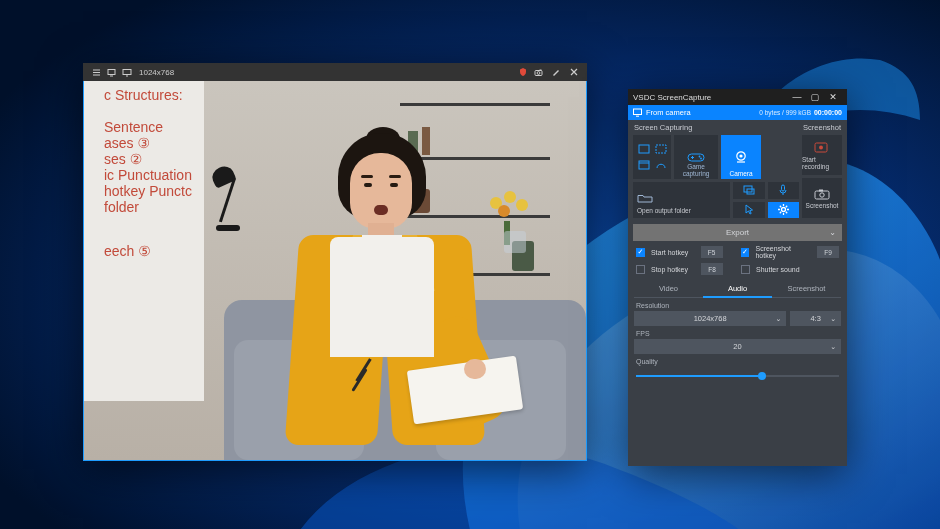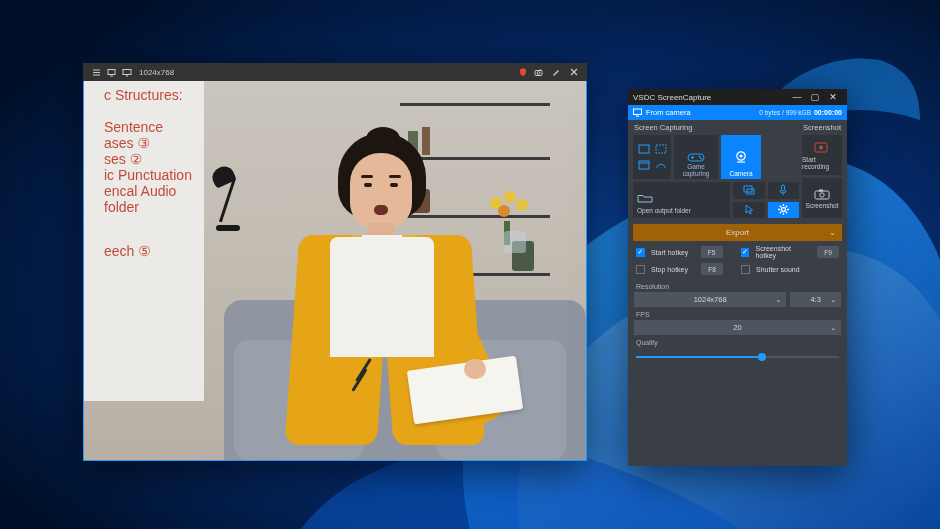--- a/index.html
+++ b/index.html
@@ -69,21 +69,21 @@
   .mode-box .lbl{position:absolute;bottom:2px;left:0;right:0;text-align:center}
   .mode-iconpair{width:38px;display:flex;flex-wrap:wrap;align-content:center;justify-content:center;gap:3px}
   .mini-ico{width:14px;height:13px;display:flex;align-items:center;justify-content:center;color:#1e9cff}
   .folder-row{height:36px;display:flex;gap:3px}
   .open-folder{flex:1.35;background:#2e333a;display:flex;flex-direction:column;justify-content:flex-end;padding:4px;color:#c8cbd1;font-size:6.5px}
   .grid4{flex:1;display:grid;grid-template-columns:1fr 1fr;grid-template-rows:1fr 1fr;gap:3px}
   .grid4>div{background:#2e333a;display:flex;align-items:center;justify-content:center;color:#1e9cff}
   .grid4 .gear{background:#0a84ff;color:#fff}
   .sshot-col{width:40px;display:flex;flex-direction:column;gap:3px}
   .sshot-col>div{flex:1;background:#2e333a;display:flex;flex-direction:column;align-items:center;justify-content:center;font-size:6.5px;color:#c8cbd1}
-  .export{margin:6px 5px 0;height:17px;background:#a16207;display:flex;align-items:center;justify-content:center;font-size:8px;color:#d4d6da;position:relative}
+  .export{margin:6px 5px 0;height:17px;background:#737373;display:flex;align-items:center;justify-content:center;font-size:8px;color:#d4d6da;position:relative}
   .export .chev{position:absolute;right:6px}
   .hot-row{display:flex;padding:4px 8px;gap:6px;align-items:center;font-size:7px}
   .cb{width:9px;height:9px;border:1px solid #6b7280;display:inline-flex;align-items:center;justify-content:center;font-size:7px}
   .cb.on{background:#0a84ff;border-color:#0a84ff;color:#fff}
   .keybox{width:22px;height:12px;background:#4e555f;display:inline-flex;align-items:center;justify-content:center;font-size:6.5px;color:#cfd3d9}
   .tabs{display:flex;margin:2px 6px 0}
   .tabs>div{flex:1;text-align:center;padding:3px 0;font-size:7.5px;color:#aeb4bd;border-bottom:1px solid #4e555f}
   .tabs .act{color:#fff;border-bottom:2px solid #1e9cff}
   .field-lbl{padding:4px 8px 2px;font-size:7px;color:#aeb4bd}
   .sel-row{display:flex;padding:0 6px;gap:4px}
@@ -167,21 +167,21 @@
         </svg>
       </span>
   </div>
   <div id="preview-body">
     <div class="whiteboard">
       <div>c Structures:</div>
       <div style="margin-top:16px">Sentence</div>
       <div>ases ③</div>
       <div>ses ②</div>
       <div>ic Punctuation</div>
-      <div>encal Audio</div>
+      <div>hotkey Punctc</div>
       <div>folder</div>
       <div style="margin-top:28px">eech ⑤</div>
     </div>
     <div class="shelf">
       <div class="bar" style="top:12px"></div>
         <div class="bar" style="top:66px"></div>
       <div class="bar" style="top:124px"></div>
         <div class="bar" style="top:182px"></div>
       <div style="position:absolute;left:8px;top:40px;width:10px;height:24px;background:#5a6b52"></div>
       <div style="position:absolute;left:22px;top:36px;width:8px;height:28px;background:#7a5a42"></div>
@@ -370,20 +370,25 @@
   </div>
   <div class="hot-row" style="padding-top:0">
     <span class="cb"></span>
     <span style="width:44px">Stop hotkey</span>
     <span class="keybox">F8</span>
     <span style="width:6px"></span>
     <span class="cb"></span>
     <span>Shutter sound</span>
   </div>
 
+  <div class="tabs">
+    <div>Video</div>
+    <div class="act">Audio</div>
+    <div>Screenshot</div>
+  </div>
 
   <div class="field-lbl">Resolution</div>
   <div class="sel-row">
     <div class="sel" style="flex:3">
         <span>1024x768</span>
         <span class="chev">⌄</span>
       </div>
     <div class="sel" style="flex:1">
         <span>4:3</span>
         <span class="chev">⌄</span>

